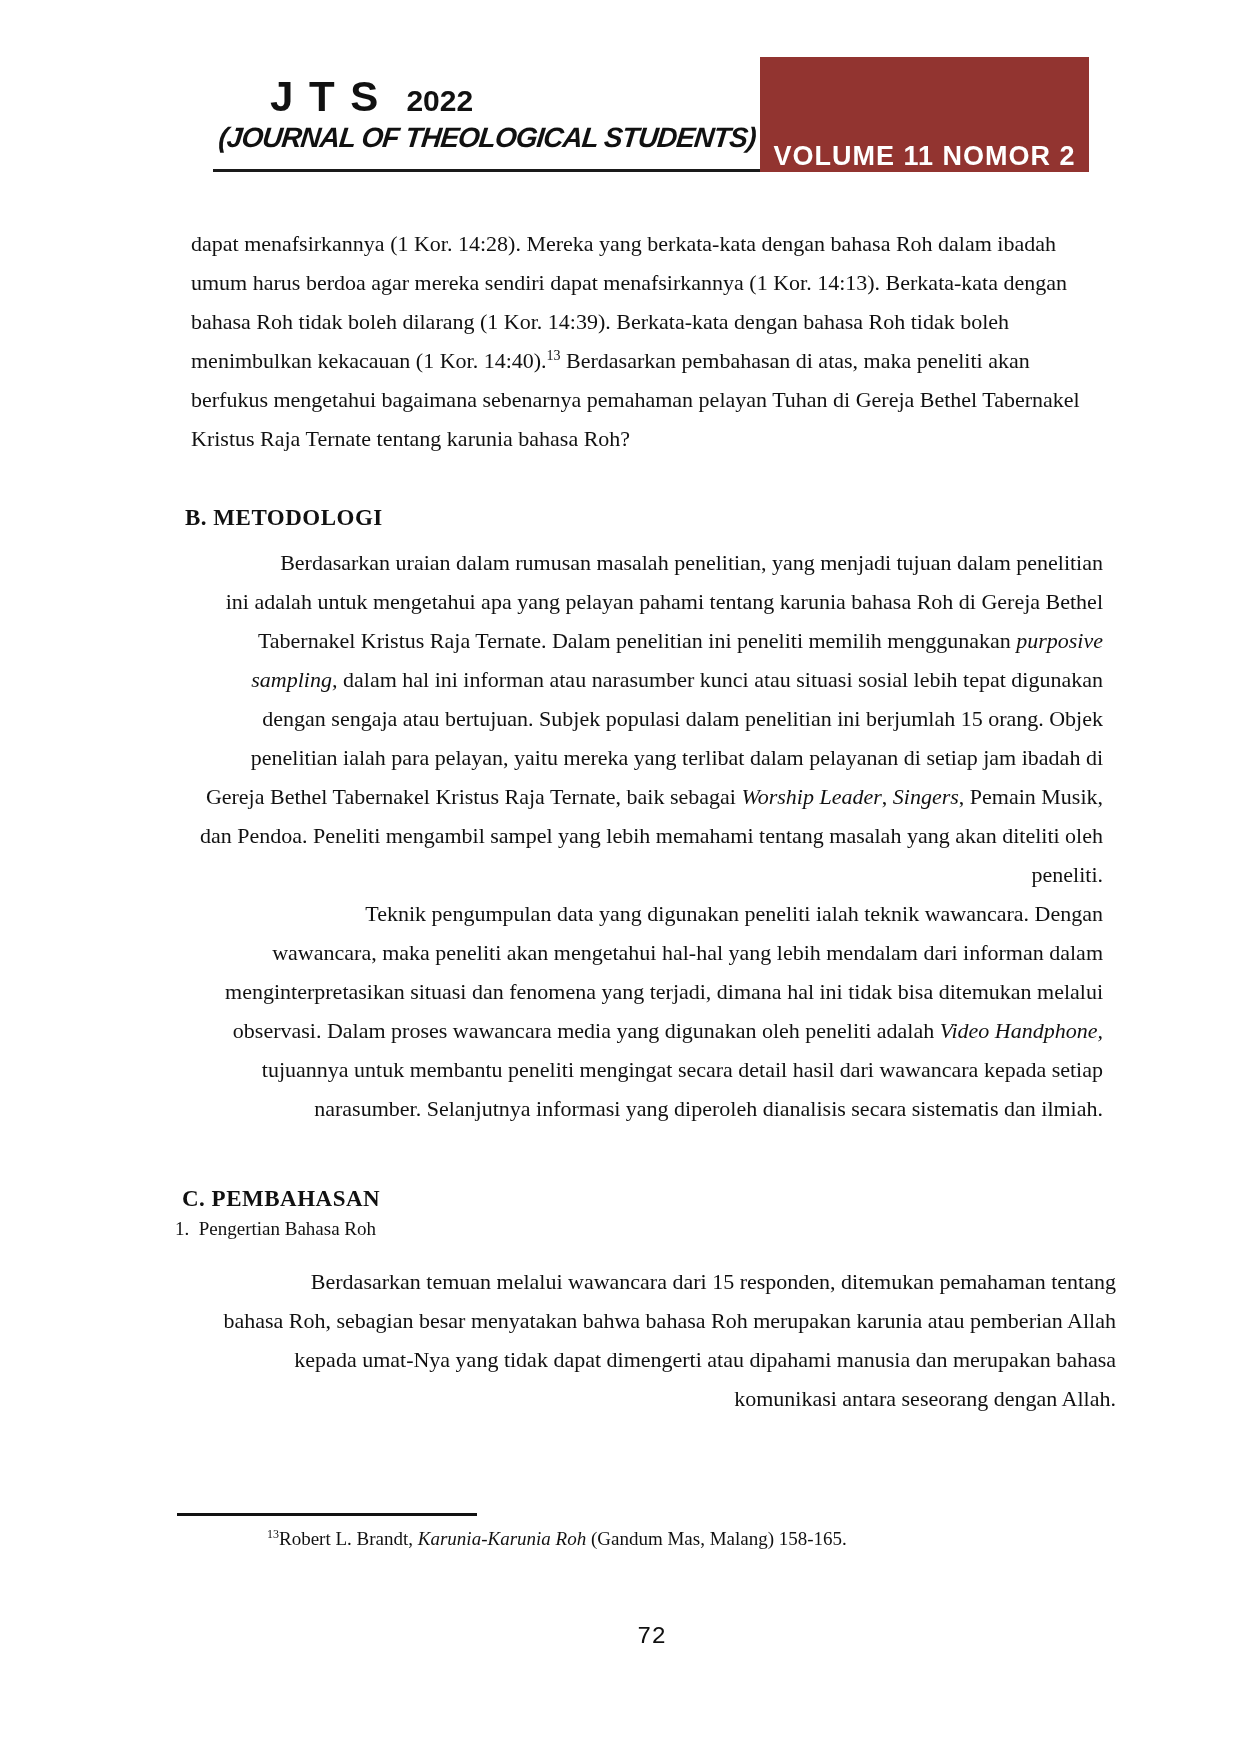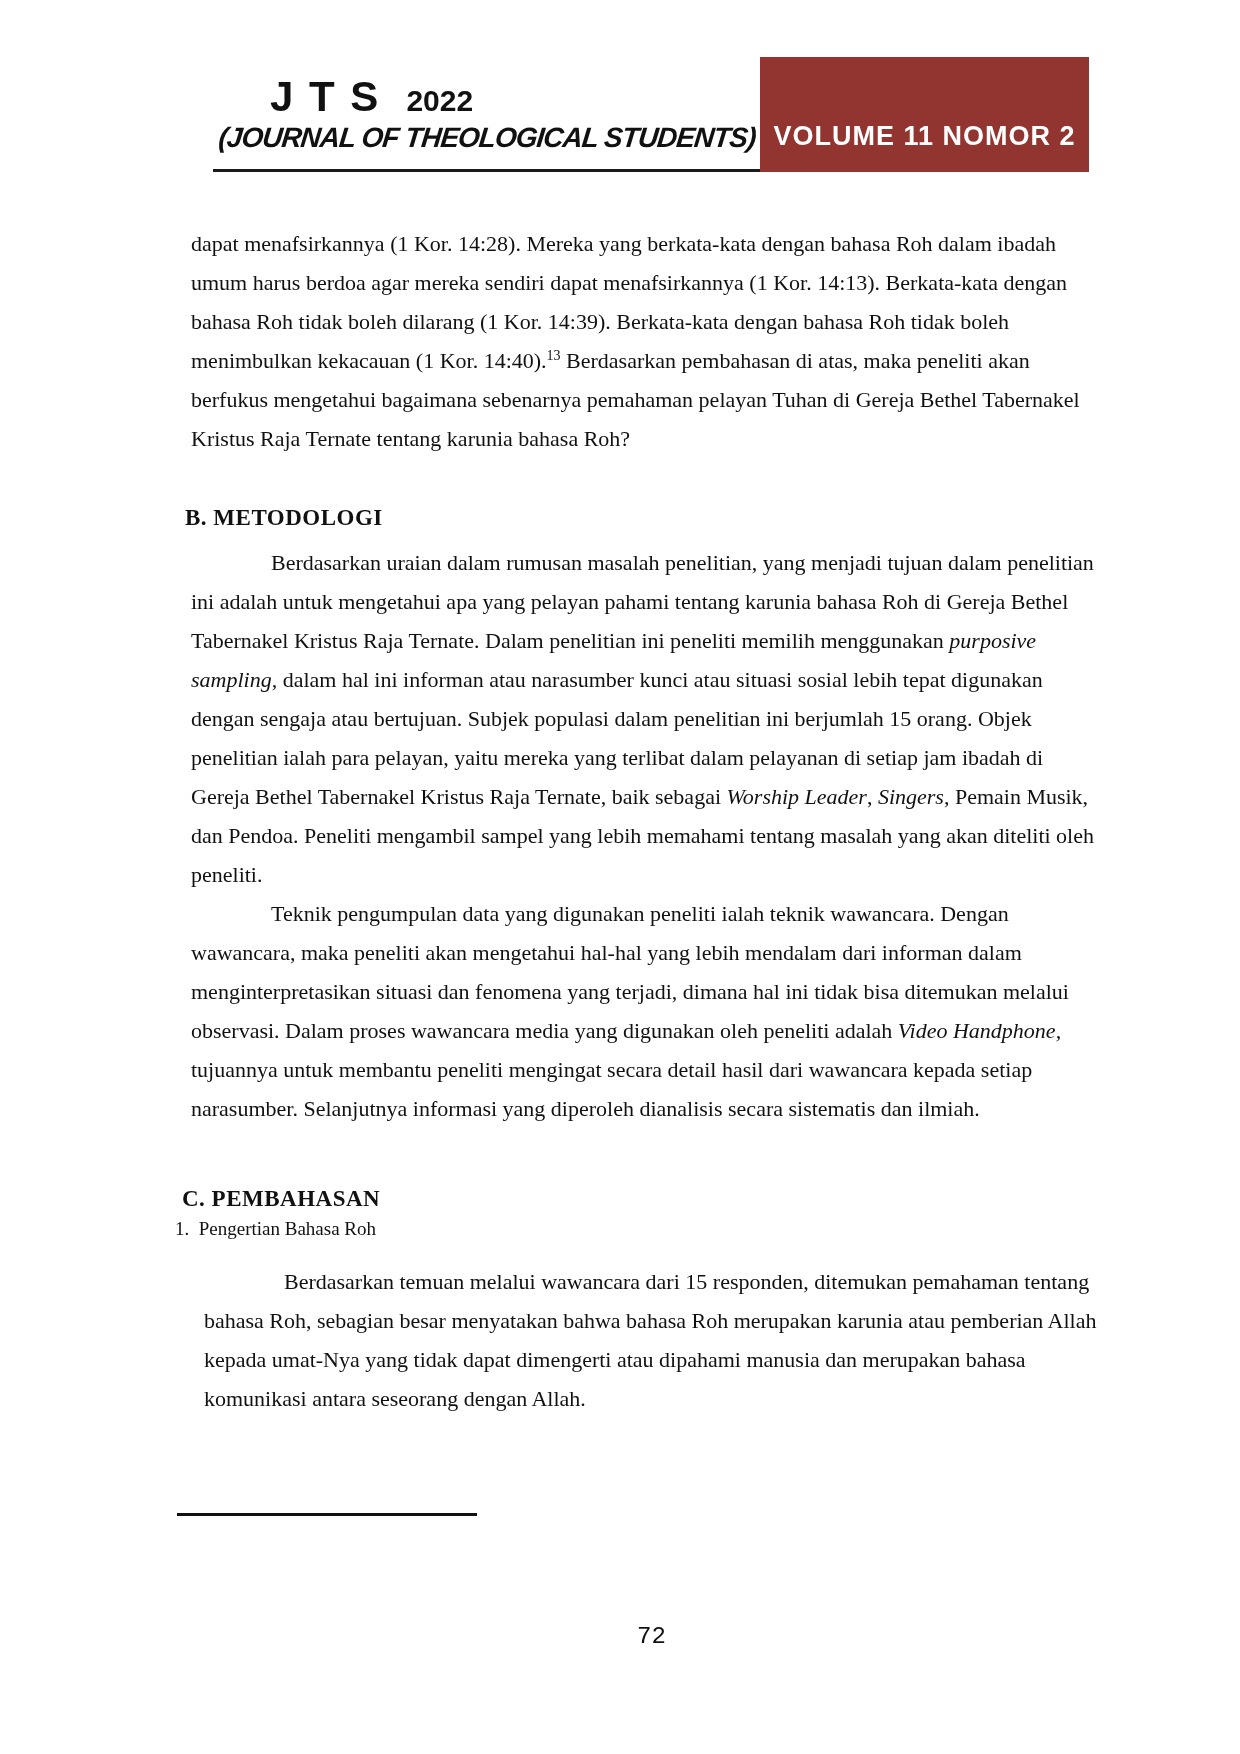--- a/index.html
+++ b/index.html
@@ -34,32 +34,32 @@
     letter-spacing:-1px;white-space:nowrap;
     transform:skewX(-6deg);transform-origin:left bottom;
   }
   .header-rule{
     position:absolute;left:213px;top:169px;
     width:548px;height:3px;background:#1a1a1a;
   }
   .volume-badge{
     position:absolute;left:760px;top:57px;width:329px;height:115px;
     display:flex;align-items:flex-end;justify-content:center;
-    padding-bottom:20px;box-sizing:border-box;
+    padding-bottom:0;box-sizing:border-box;
     font-family:"Liberation Sans","DejaVu Sans",sans-serif;
     font-weight:bold;font-size:27px;letter-spacing:1px;
     color:#ffffff;
   }
   
   .body-block{
     position:absolute;left:191px;width:912px;
     font-size:22px;line-height:39px;text-align:left;
   }
   .body-block sup{font-size:14px;line-height:0;}
-  .indent{text-indent:80px;}
+  .indent{text-indent:80px;text-align:right;}
   .heading{
     position:absolute;left:175px;
     font-size:23px;line-height:28px;font-weight:bold;
     letter-spacing:0.5px;white-space:nowrap;
   }
   .subpoint{
     position:absolute;left:175px;
     font-size:19px;line-height:28px;white-space:pre-wrap;
   }
   
@@ -101,16 +101,17 @@
 
   <p class="body-block indent" style="top:894px;margin:0;">Teknik pengumpulan data yang digunakan peneliti ialah teknik wawancara. Dengan wawancara, maka peneliti akan mengetahui hal-hal yang lebih mendalam dari informan dalam menginterpretasikan situasi dan fenomena yang terjadi, dimana hal ini tidak bisa ditemukan melalui observasi. Dalam proses wawancara media yang digunakan oleh peneliti adalah <i>Video Handphone,</i> tujuannya untuk membantu peneliti mengingat secara detail hasil dari wawancara kepada setiap narasumber. Selanjutnya informasi yang diperoleh dianalisis secara sistematis dan ilmiah.</p>
 
   <h2 class="heading" style="top:1178px;margin:7px;text-align:center;">C. PEMBAHASAN</h2>
 
   <div class="subpoint" style="top:1215px;">1.  Pengertian Bahasa Roh</div>
 
   <p class="body-block indent" style="top:1249px;margin:13px;">Berdasarkan temuan melalui wawancara dari 15 responden, ditemukan pemahaman tentang bahasa Roh, sebagian besar menyatakan bahwa bahasa Roh merupakan karunia atau pemberian Allah kepada umat-Nya yang tidak dapat dimengerti atau dipahami manusia dan merupakan bahasa komunikasi antara seseorang dengan Allah.</p>
 
   <div class="footnote-rule"></div>
+  <div class="footnote"><sup>13</sup>Robert L. Brandt, <i>Karunia-Karunia Roh</i> (Gandum Mas, Malang) 158-165.</div>
 
   <div class="page-number">72</div>
 
 </div>
 
 </body></html>

